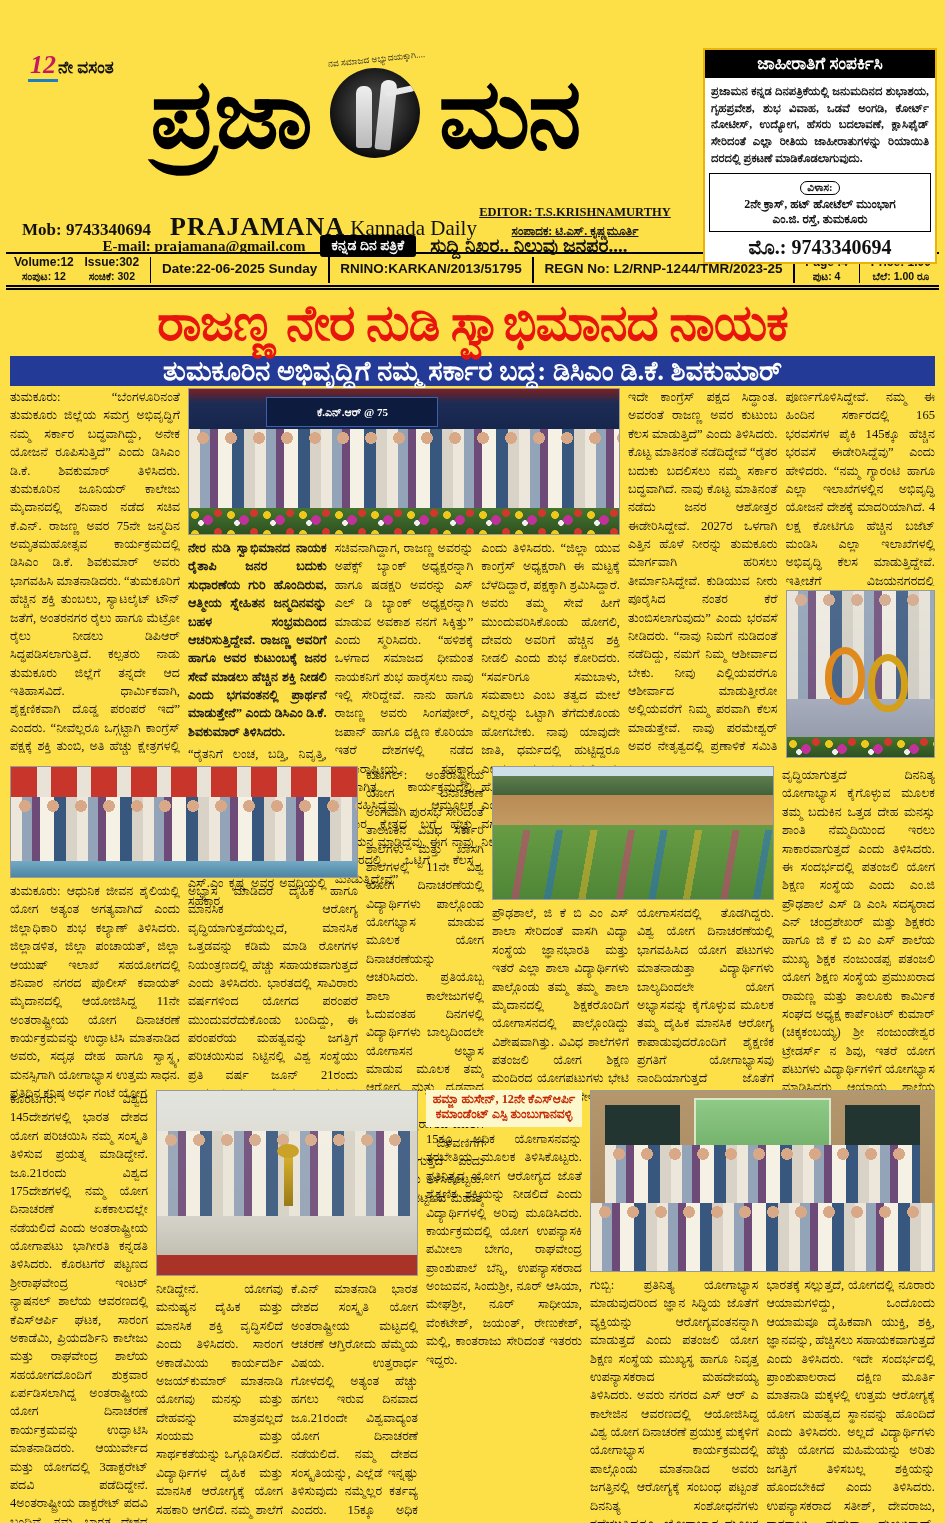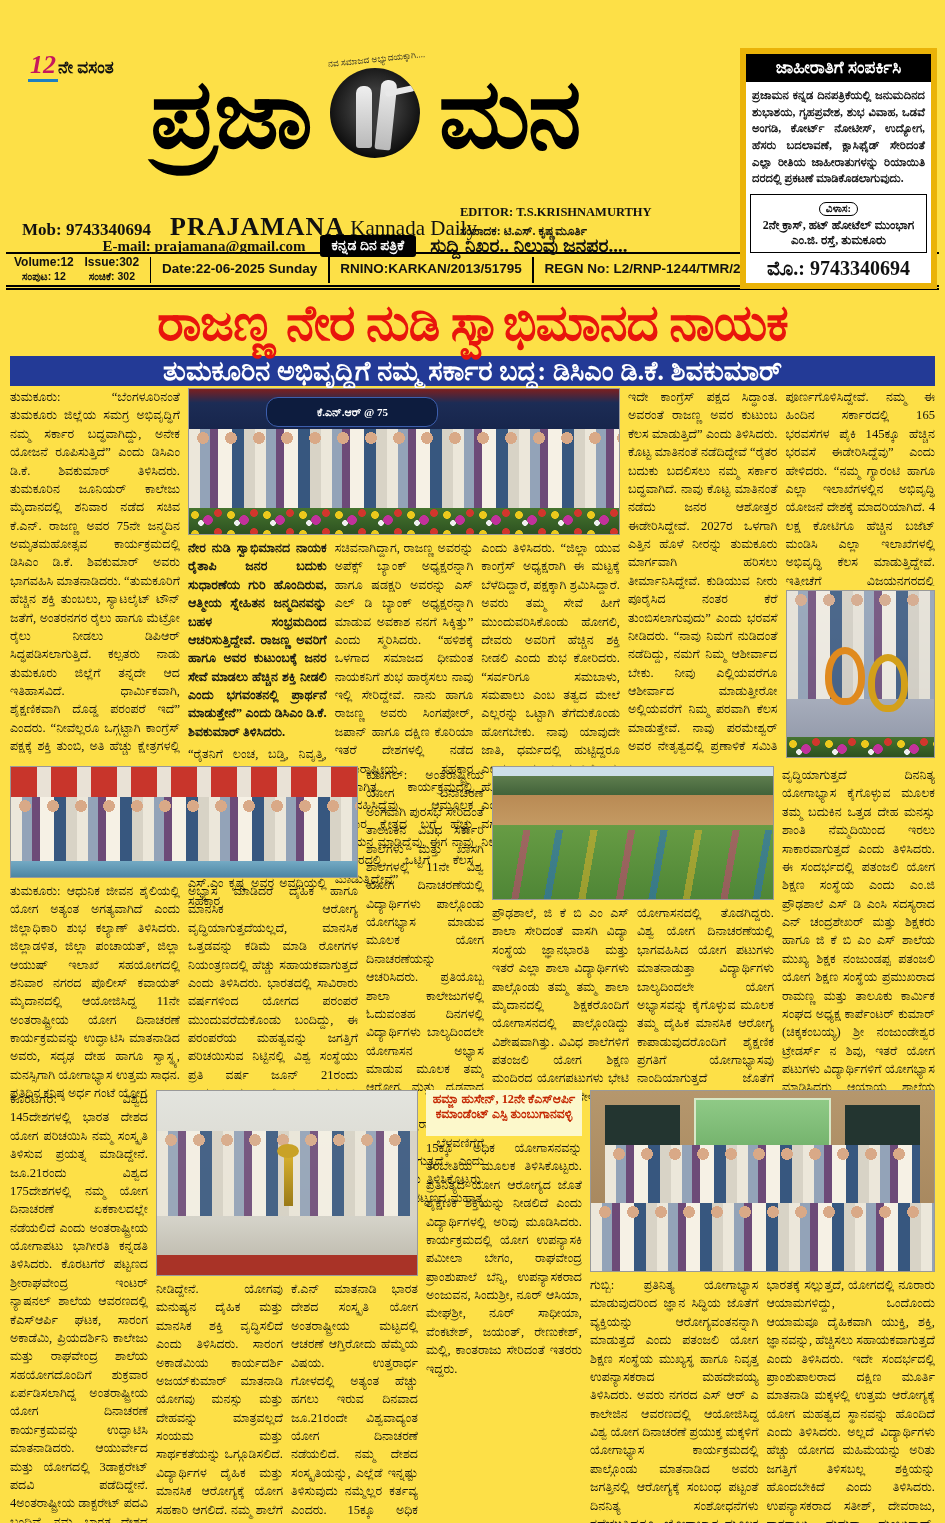--- a/index.html
+++ b/index.html
@@ -19,26 +19,26 @@
   .statue { position:absolute; left:26px; top:18px; width:16px; height:62px; background:linear-gradient(#efefef,#b9b9b9); border-radius:7px 7px 3px 3px; }
   .statue.s2 { left:48px; top:12px; height:70px; transform:rotate(6deg); }
   .statue-arm { position:absolute; left:55px; top:20px; width:30px; height:6px; background:#e8e8e8; border-radius:3px; transform:rotate(-12deg); }
   .mast-sub { position:absolute; left:0; top:175px; width:650px; display:flex; align-items:center; justify-content:center; gap:14px; }
   .email { font-weight:bold; font-size:15px; }
   .badge { background:#000; color:#fff; font-weight:bold; font-size:14px; padding:3px 12px; border-radius:3px; }
   .slogan { font-weight:bold; font-size:19px; }
   .mob-line { position:absolute; left:22px; top:220px; font-weight:bold; font-size:17px; }
   .name-en { position:absolute; left:170px; top:212px; font-size:26px; font-weight:bold; letter-spacing:1px; }
   .name-en .sub { font-weight:normal; font-size:21px; letter-spacing:0;text-align:right; }
-  .editor-block { position:absolute; left:460px; top:205px; width:230px; text-align:left; }
+  .editor-block { position:absolute; left:460px; top:205px; width:230px; text-align:center;text-decoration:underline; }
   .editor-en { font-weight:bold; font-size:12.5px; }
   .editor-kn { font-weight:bold; font-size:12px; margin-top:4px; }
 
   
-  .adbox { position:absolute; right:8px; top:48px; width:197px; border:6px solid #eab308; background:#fff; }
+  .adbox { position:absolute; right:8px; top:48px; width:234px; border:2px solid #eab308; background:#fff; }
   .adbox-head { background:#000; color:#fff; text-align:center; font-weight:bold; font-size:17px; padding:4px 2px; }
   .adbox-body { font-size:11.5px; font-weight:bold; padding:5px 6px; text-align:justify; line-height:1.45; }
   .adbox-addr { border:1.5px solid #000; margin:2px 4px; text-align:center; padding:3px 2px 4px; }
   .addr-label { display:inline-block; border:1px solid #000; border-radius:8px; font-size:10.5px; font-weight:bold; padding:0 6px; margin-bottom:2px; }
   .addr-line { font-size:12px; font-weight:bold; }
   .adbox-phone { text-align:center; font-size:20px; font-weight:bold; padding:2px 0 3px; }
 
   
   .infobar { height:38px; margin:0 6px; border-top:2px solid #000; border-bottom:5px double #000; display:flex; align-items:center; justify-content:space-between; padding:1px 8px; font-family:"Liberation Sans", sans-serif; }
   .ib-item { text-align:center; font-weight:bold; font-size:12px; line-height:1.25; }
@@ -66,21 +66,21 @@
       radial-gradient(circle 3px at 12px 15px, #efefef 92%, transparent),
       linear-gradient(#46742f,#2d5220);
     background-size:36px 19px,36px 19px,36px 19px,36px 19px,auto; }
 
   
   .art1 { height:370px; margin:2px 10px 0; display:flex; gap:8px; }
   .a1-col1 { width:170px; flex:0 0 auto; }
   .a1-center { width:432px; flex:0 0 auto; display:flex; flex-direction:column; }
   .lead-photo { height:147px; flex:0 0 auto; }
   .stage-top { position:absolute; inset:0 0 auto 0; height:46px; background:linear-gradient(#7c1f1f,#1c2c55 30%, #16244a); }
-  .stage-banner { position:absolute; left:18%; top:8px; width:40%; height:30px; background:#0d1c3e; border:1px solid #3d5fae; border-radius:12px; color:#fff; font-size:11px; font-weight:bold; display:flex; align-items:center; justify-content:center; }
+  .stage-banner { position:absolute; left:18%; top:8px; width:40%; height:30px; background:#0d1c3e; border:1px solid #3d5fae; border-radius:0; color:#fff; font-size:11px; font-weight:bold; display:flex; align-items:center; justify-content:center; }
   .stage-crowd { position:absolute; left:0; right:0; top:40px; bottom:24px; }
   .stage-flowers { position:absolute; left:0; right:0; bottom:0; height:26px; }
   .a1-subcols { display:flex; gap:8px; margin-top:4px; flex:1; }
   .a1-subcols .col { flex:1; }
   .a1-right { flex:1; display:flex; gap:8px; }
   .a1-col5 { flex:1; }
   .a1-col6wrap { flex:1; display:flex; flex-direction:column; }
   .a1-col6 { height:198px; overflow:hidden; }
   .felicitation-photo { margin-top:4px; flex:1; }
   .feli-bg { position:absolute; inset:0; background:linear-gradient(#cfd3dc,#aeb4c2 55%, #8d94a5); }
@@ -120,21 +120,21 @@
   .a4-center { width:262px; flex:0 0 auto; display:flex; flex-direction:column; }
   .lamp-photo { height:186px; flex:0 0 auto; background:linear-gradient(#e3e4de,#d4d2c8 70%, #b8b4a6); }
   .lamp-crowd { position:absolute; left:0; right:0; top:22%; height:46%; opacity:.9; }
   .lamp { position:absolute; left:49%; top:34%; width:9px; height:52px; background:linear-gradient(#d8b12f,#9a7a18); }
   .lamp:after { content:""; position:absolute; left:-7px; top:-10px; width:22px; height:14px; background:#c9a227; border-radius:50%; }
   .lamp-table { position:absolute; left:0; right:0; bottom:0; height:20px; background:#a93327; }
   .a4-subcols { display:flex; gap:8px; margin-top:4px; flex:1; }
   .a4-subcols .col { flex:1; }
   .a4-col4 { flex:1; display:flex; flex-direction:column; }
   .quote-box { background:#fcf8cb; padding:5px 6px; font-size:12.4px; font-weight:bold; line-height:1.4; text-align:justify; }
-  .quote-by { color:#c32600; text-align:center; font-weight:bold; font-size:12.4px; padding:2px 4px 14px; background:#fcf8cb; }
+  .quote-by { color:#c32600; text-align:center; font-weight:bold; font-size:12.4px; padding:2px 4px 5px; background:#fcf8cb; }
   .a4-col4 .col { margin-top:3px; flex:1; }
   .class-photo { height:182px; flex:0 0 auto; background:linear-gradient(#b5976d,#a5855c 80%, #8a6c47); }
   .board { position:absolute; top:8%; width:22%; height:38%; background:#233530; }
   .board.b1 { left:4%; } .board.b2 { right:4%; }
   .class-banner { position:absolute; left:30%; top:4%; width:40%; height:34%; background:linear-gradient(#8fca86,#6fae68); border:2px solid #d8e8c8; }
   .class-crowd1 { position:absolute; left:4%; right:4%; top:30%; height:34%; }
   .class-crowd2 { position:absolute; left:0; right:0; bottom:0; height:38%; }
   .art5-cols { display:flex; gap:8px; margin-top:4px; flex:1; }
   .art5-cols .col { flex:1; }
 </style>

